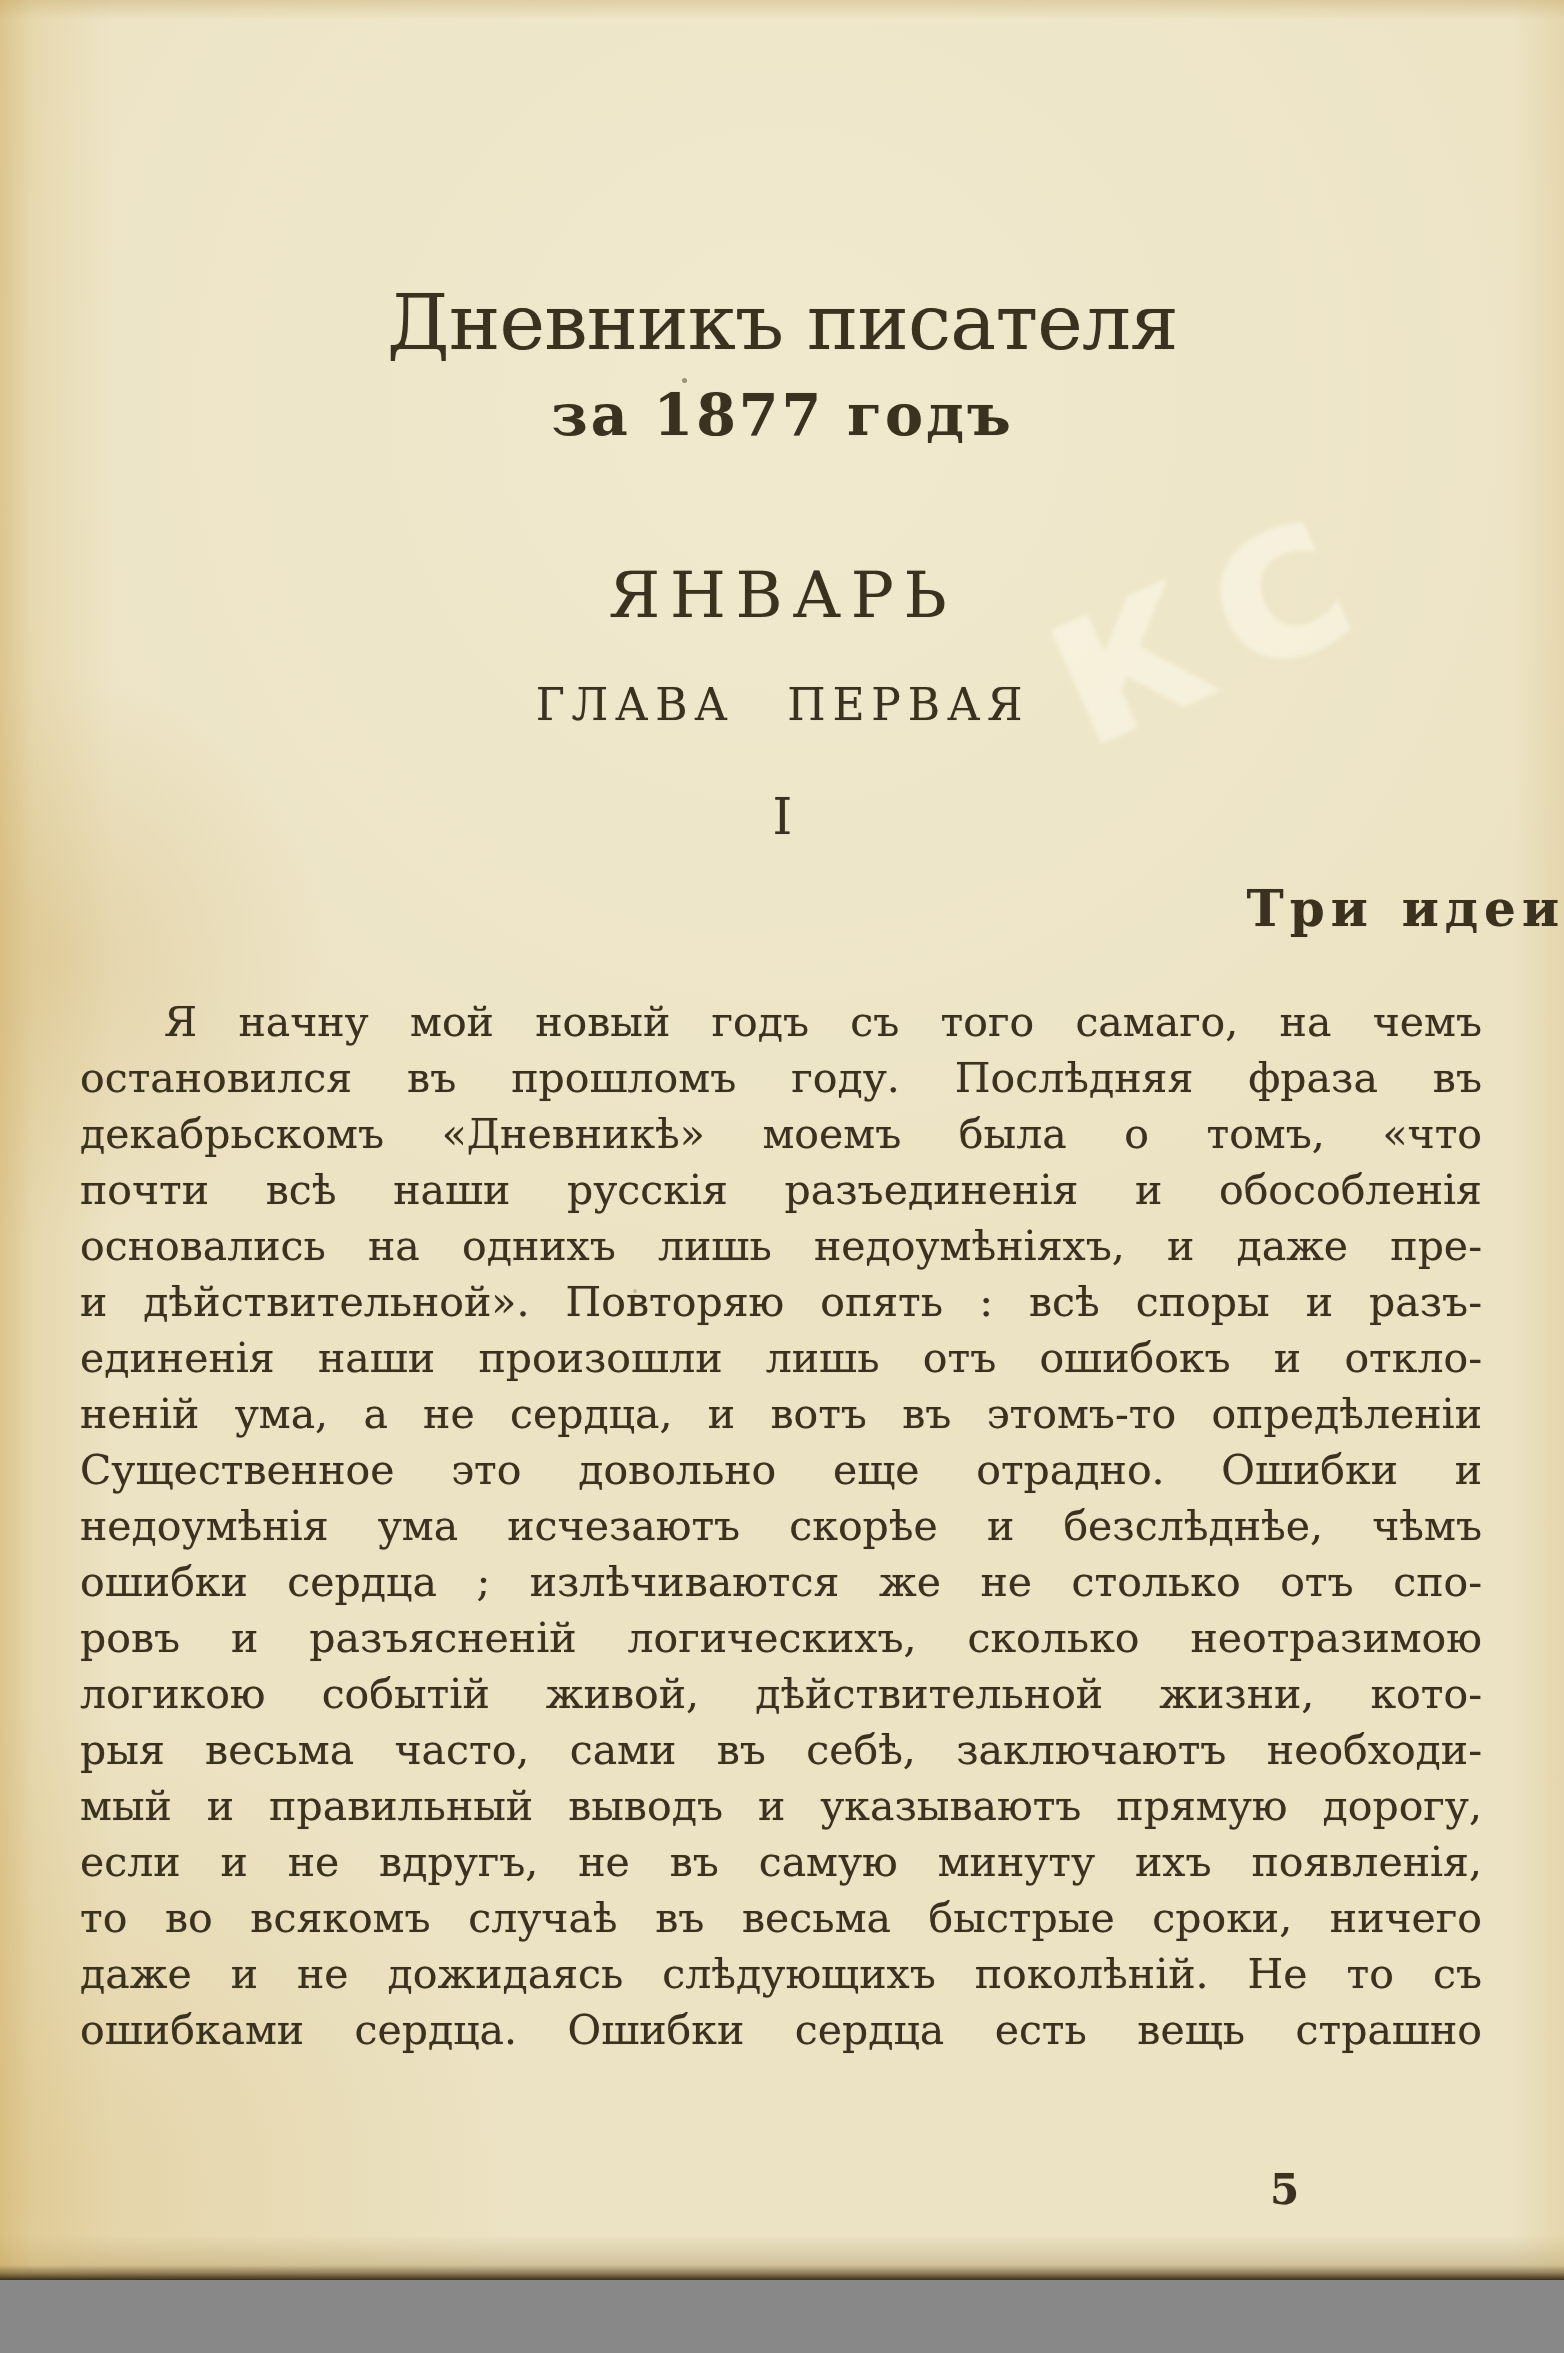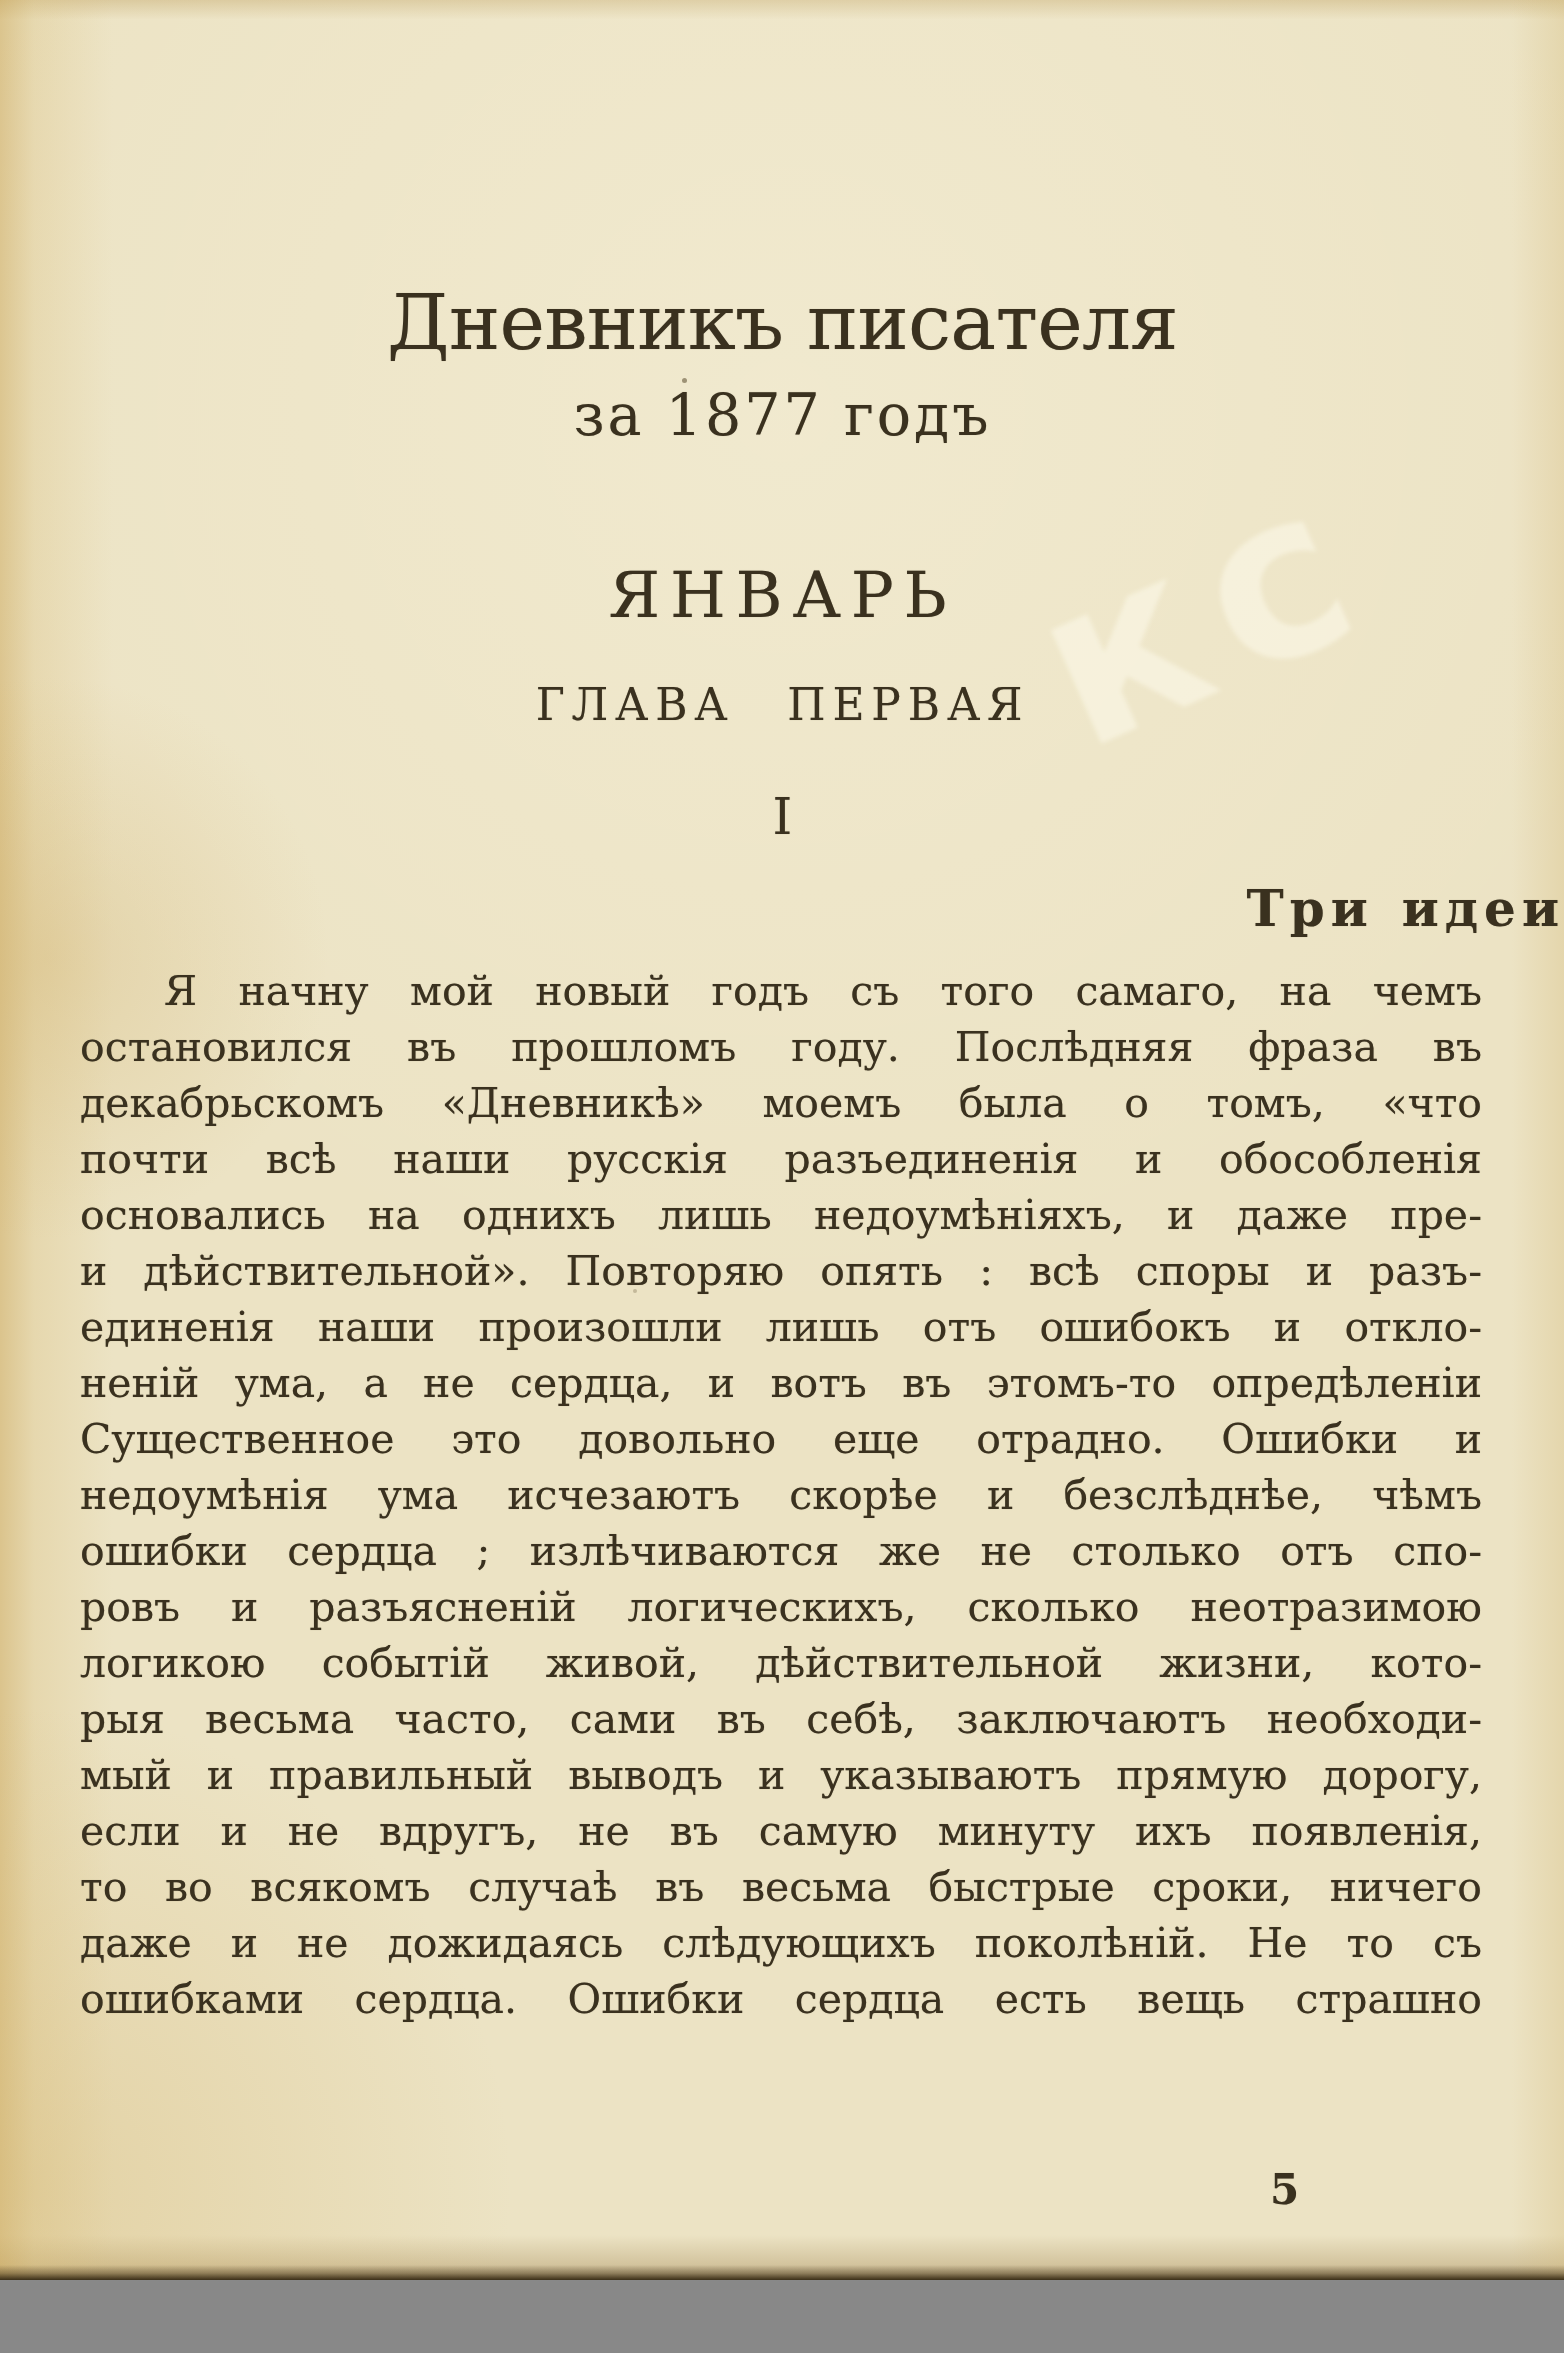--- a/index.html
+++ b/index.html
@@ -39,39 +39,39 @@
     letter-spacing:21px;
     color:rgba(255,252,240,0.48);
     transform:rotate(-24deg);
     filter:blur(2.3px);
     user-select:none;
     pointer-events:none;
   }
 
   .heading{position:absolute;left:0;right:0;text-align:center;line-height:1.2;}
   .book-title{top:277px;font-size:77px;letter-spacing:-0.8px;}
-  .book-subtitle{top:381px;font-size:57px;letter-spacing:3px;}
+  .book-subtitle{top:381px;font-size:57px;letter-spacing:3px;font-weight:bold;}
   .month-heading{top:557px;font-size:64px;letter-spacing:9.8px;}
   .chapter-heading{top:679px;font-size:44px;letter-spacing:6.8px;word-spacing:32px;}
   .section-numeral{top:787px;font-size:50px;}
   .section-title{top:879px;font-size:50px;font-weight:bold;letter-spacing:6px;word-spacing:4.5px;text-align:right;}
 
   .body-text{
     position:absolute;
     left:80px;width:1402px;top:963px;
     font-size:41px;line-height:56px;
     text-shadow:0 0 0.8px rgba(58,49,31,0.45);
   }
   .body-line{
     text-align:justify;
     text-align-last:justify;
     white-space:nowrap; 
     white-space:normal;
   }
-  .body-line.indent{padding-left:84px;}
+  .body-line.indent{padding-left:84px;margin-top:31px;}
 
   .page-number{
     position:absolute;
     left:1270px;top:2165px;
     font-size:42px;font-weight:bold;
     text-shadow:0 0 0.8px rgba(58,49,31,0.4);
   }
 
   .heading, .body-text, .page-number{
     text-shadow:0 0 0.8px rgba(58,49,31,0.40);

